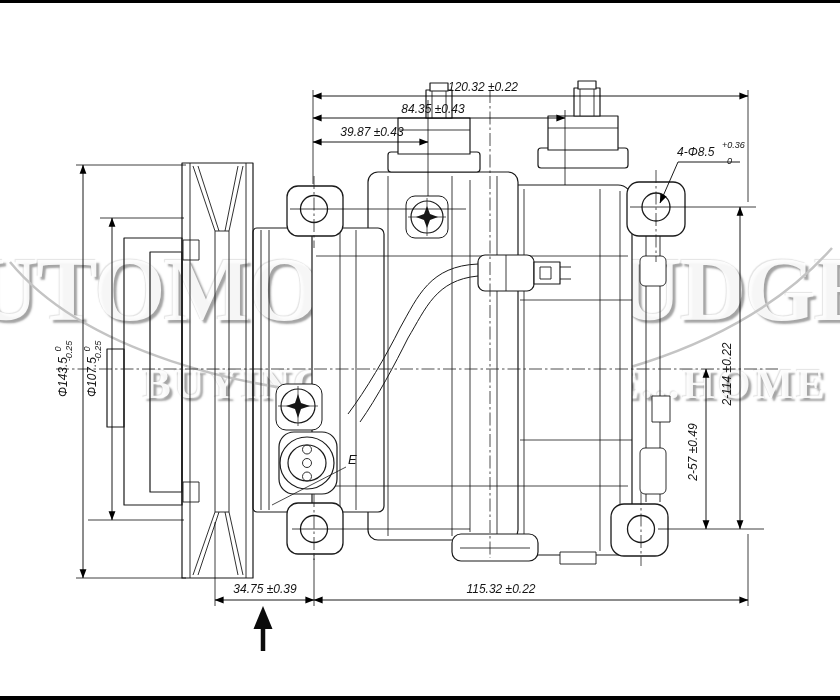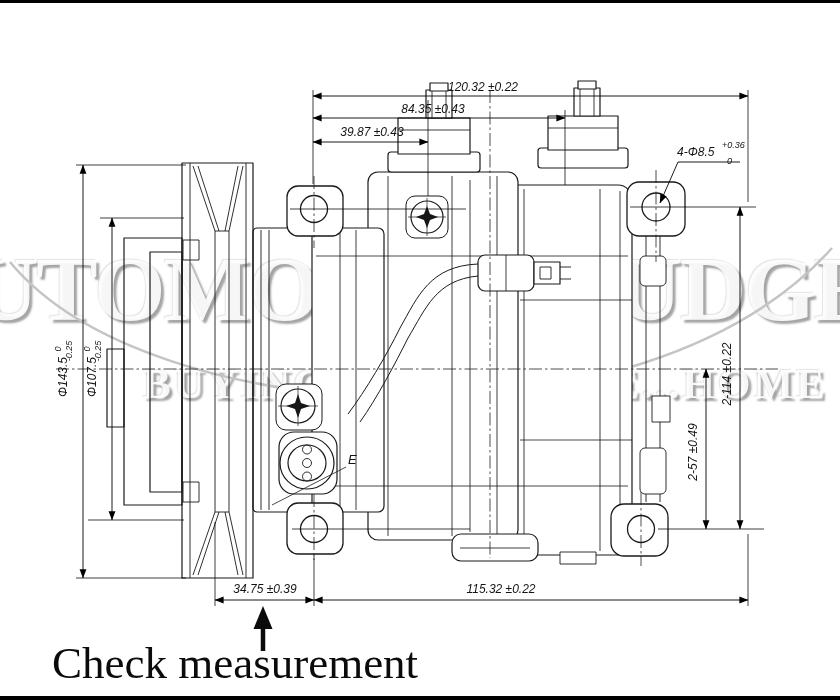--- a/index.html
+++ b/index.html
@@ -240,14 +240,13 @@
       <text class="lble" x="348" y="464">E</text>
       <line x1="346" y1="467" x2="272" y2="505" stroke="#1a1a1a" stroke-width="0.8"></line>
     </g>
 
     <g>
       <line x1="263" y1="651" x2="263" y2="624" stroke="#0b0b0b" stroke-width="4.5"></line>
       <polygon points="263,606 253.5,629 272.5,629" fill="#0b0b0b"></polygon>
     </g>
   </svg>
 
-  <div class="check-text">Check measurement</div>
 </div>
 
 </body></html>

